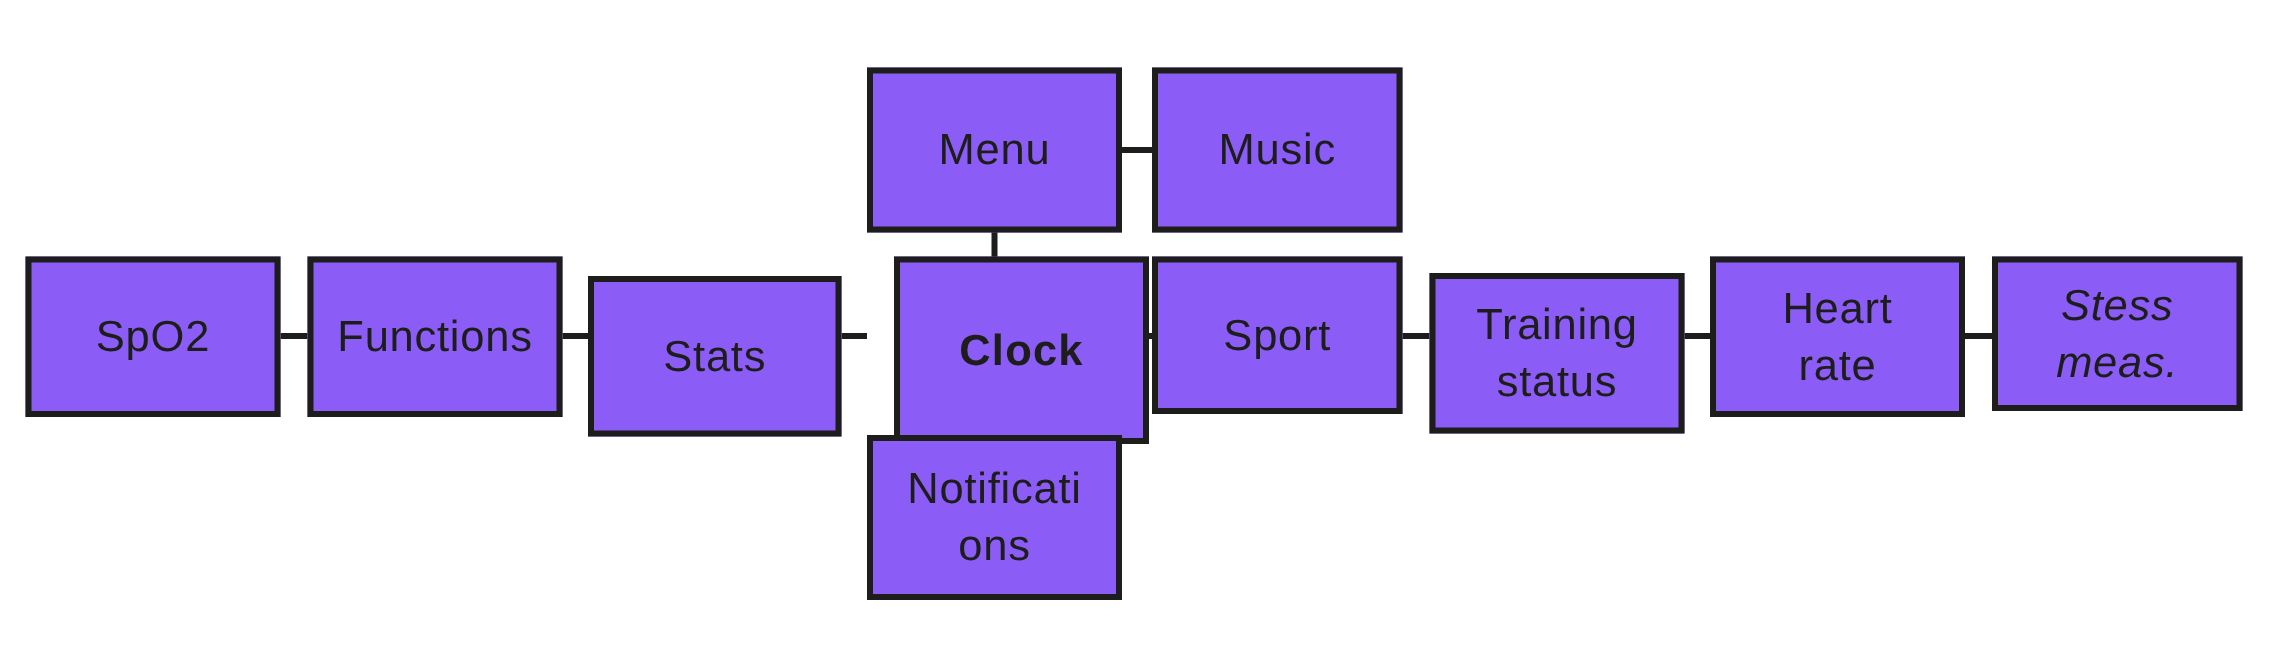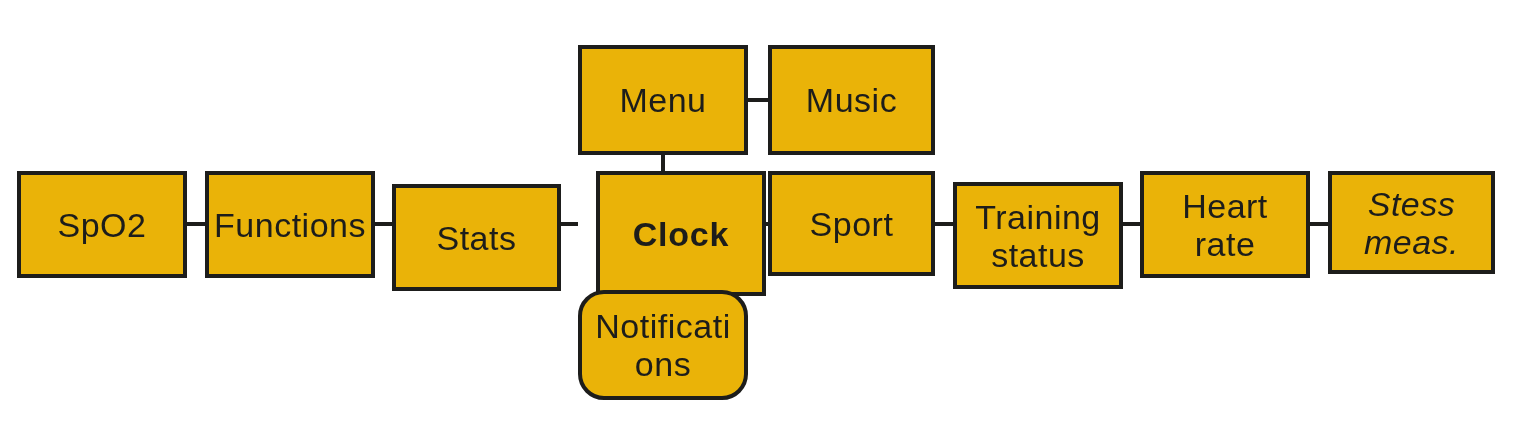--- a/index.html
+++ b/index.html
@@ -12,28 +12,28 @@
     width: 1517px;
     height: 433px;
     background: #ffffff;
     font-family: "Liberation Sans", "DejaVu Sans", sans-serif;
     color: #1d1d1b;
     overflow: hidden;
   }
   .node {
     position: absolute;
     box-sizing: border-box;
-    background: #eab308;
+    background: #8b5cf6;
     border: 4px solid #1d1d1b;
     display: flex;
     flex-direction: column;
     align-items: center;
     justify-content: center;
     text-align: right;
-    font-size: 34px;
+    font-size: 29px;
     line-height: 38px;
     letter-spacing: 0.5px;
     white-space: nowrap;
   }
   .node span { display: block; }
   .node.bold { font-weight: 700; letter-spacing: 0.8px; }
   .connector {
     position: absolute;
     background: #1d1d1b;
   }
@@ -82,18 +82,18 @@
   </div>
   <div class="node" style="left:1140px; top:171px; width:170px; height:107px;">
     <span>Heart</span>
     <span>rate</span>
   </div>
   <div class="node" style="left:1328px; top:171px; width:167px; height:103px;font-style:italic;">
     <span>Stess</span>
     <span>meas.</span>
   </div>
 
-  <div class="node" style="left:578px; top:290px; width:170px; height:110px;border-radius:26px;">
+  <div class="node" style="left:578px; top:290px; width:170px; height:110px;">
     <span>Notificati</span>
     <span>ons</span>
   </div>
 
 </div>
 
 </body></html>

